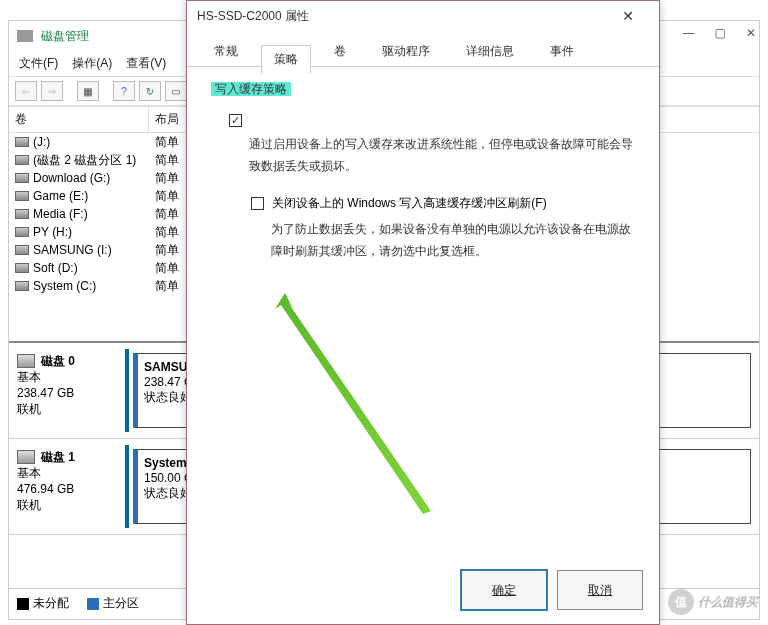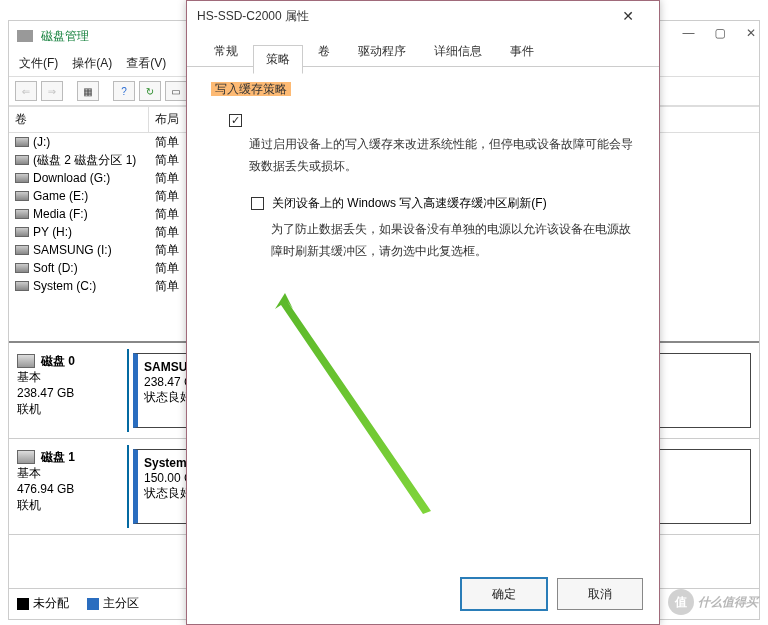--- a/index.html
+++ b/index.html
@@ -26,53 +26,53 @@
 .vol-col1 { width: 140px; } .vol-col2 { width: 46px; }
 
 .volume-list { height: 210px; border-bottom: 2px solid #888; overflow: hidden; }
 .volume-row { display: flex; align-items: center; height: 18px; }
 .volume-row .v1 { width: 140px; padding-left: 6px; display: flex; align-items: center; gap: 4px; }
 .volume-row .v2 { width: 46px; padding-left: 6px; }
 .drv-icon { width: 14px; height: 10px; background: linear-gradient(#ccc,#888); border: 1px solid #666; flex-shrink: 0; }
 
 .disk-panels { flex: 1; overflow: hidden; }
 .disk-panel { display: flex; border-bottom: 1px solid #ccc; padding: 6px 0; height: 96px; }
-.disk-meta { width: 120px; padding: 4px 8px; border-right: 2px solid #0369a1; }
+.disk-meta { width: 120px; padding: 4px 8px; border-right: 4px solid #0369a1; }
 .disk-meta .hdr { display: flex; align-items: center; gap: 6px; font-weight: bold; }
 .disk-meta .hdr .dicon { width: 18px; height: 14px; background: linear-gradient(#ddd,#999); border: 1px solid #666; }
 .disk-meta div { line-height: 16px; }
 .disk-vol { flex: 1; border: 1px solid #444; border-left: 5px solid #2a6dbf; margin: 4px 8px 4px 4px; padding: 6px; }
 .disk-vol .name { font-weight: bold; }
 .disk-vol div { line-height: 15px; }
 
 .legend { border-top: 1px solid #ccc; padding: 6px 8px; display: flex; gap: 18px; align-items: center; }
 .legend .sw { width: 12px; height: 12px; display: inline-block; margin-right: 4px; vertical-align: middle; }
 .legend .black { background: #000; }
 .legend .blue { background: #2a6dbf; }
 
 
 .prop-dialog { position: absolute; left: 186px; top: 0; width: 474px; height: 625px; background: #fff; border: 1px solid #a06a7a; box-shadow: 0 0 8px rgba(0,0,0,0.25); }
 .prop-titlebar { height: 30px; background: #fff; display: flex; align-items: center; padding: 0 10px; color: #333; }
 .prop-titlebar .title { flex: 1; }
 .prop-close { width: 42px; height: 28px; display: flex; align-items: center; justify-content: center; font-size: 14px; color: #333; }
-.prop-tabs { display: flex; padding: 6px 14px 0 14px; border-bottom: 1px solid #ccc; gap: 2px; }
+.prop-tabs { display: flex; padding: 6px 14px 0 14px; border-bottom: 1px solid #ccc; gap: 10px; }
 .prop-tab { padding: 5px 12px; border: 1px solid transparent; color: #333; cursor: default; }
 .prop-tab.active { border: 1px solid #ccc; border-bottom: 1px solid #fff; background: #fff; position: relative; top: 8px; }
 
 .prop-body { padding: 14px 24px 14px 24px; height: 510px; position: relative; }
 .groupbox { position: relative; padding: 0; }
-.groupbox .legend-txt { color: #333; background: #fdba74; padding: 0 4px; }
+.groupbox .legend-txt { color: #333; background: #5eead4; padding: 0 4px; }
 
 .cb-row { display: flex; align-items: flex-start; gap: 8px; margin: 14px 0 6px 18px; }
 .cb { width: 13px; height: 13px; border: 1px solid #333; margin-top: 2px; display: flex; align-items: center; justify-content: center; font-size: 11px; line-height: 1; color: #222; }
 .cb.checked::after { content: "✓"; }
 .desc { margin-left: 38px; color: #333; line-height: 22px; margin-bottom: 18px; }
 
 .prop-buttons { position: absolute; right: 16px; bottom: 14px; display: flex; gap: 10px; }
-.pbtn { width: 86px; height: 32px; border: 1px solid #888; background: #f6f6f6; display: flex; align-items: center; justify-content: center; color: #222; }
+.pbtn { width: 86px; height: 40px; border: 1px solid #888; background: #f6f6f6; display: flex; align-items: center; justify-content: center; color: #222; text-decoration: underline; }
 .pbtn.primary { border: 1px solid #2a7db8; outline: 1px solid #2a7db8; }
 
 
 .arrow-svg { position: absolute; left: 76px; top: 222px; pointer-events: none; }
 
 
 .watermark { position: absolute; right: 10px; bottom: 10px; color: rgba(170,170,170,0.85); font-size: 16px; font-style: italic; font-weight: bold; display: flex; align-items: center; gap: 4px; }
 .watermark .circ { width: 26px; height: 26px; border-radius: 50%; background: rgba(190,190,190,0.7); display: flex; align-items: center; justify-content: center; color: #fff; font-style: normal; }
 </style>
 </head>

